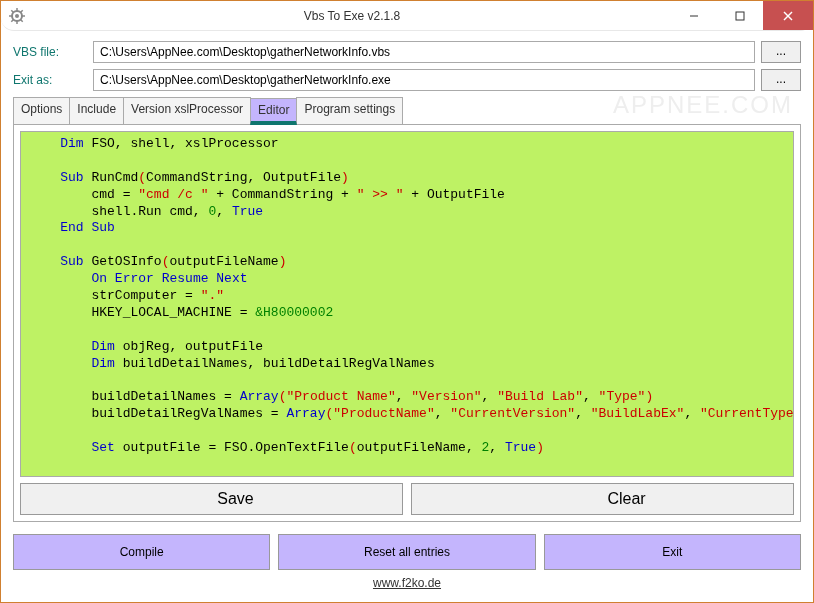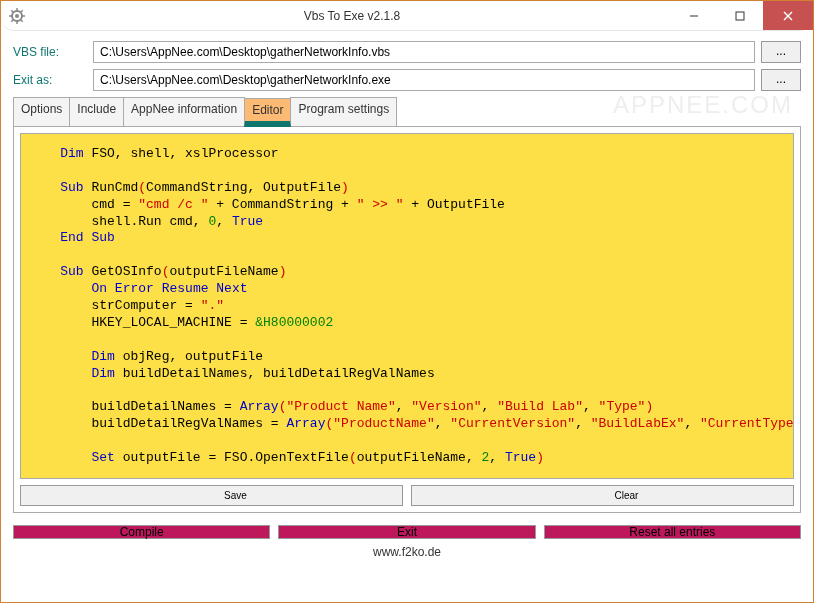--- a/index.html
+++ b/index.html
@@ -73,70 +73,71 @@
 .tab {
   padding: 4px 7px;
   border: 1px solid #aaa;
   border-bottom: none;
   background: #f4f4f4;
   margin-right: -1px;
   color: #333;
   font-size: 12px;
 }
 .tab.active {
-  background: #fdba74;
+  background: #c4b5fd;
   position: relative;
   top: 1px;
-  border-bottom: 6px solid #0f766e;
+  border-bottom: 4px solid #0f766e;
 }
 .tabpanel {
   border: 1px solid #aaa;
   padding: 6px;
   background: #fff;
 }
 .editor-box {
   border: 1px solid #aaa;
   height: 346px;
   overflow: auto;
-  background: #fde047;
-  padding: 12px 8px;
+  background: #bef264;
+  padding: 4px 8px;
   font-family: "Courier New", monospace;
   font-size: 13px;
   line-height: 1.3;
   white-space: pre;
   color: #000;
 }
 .editor-box::-webkit-scrollbar { width: 16px; height: 16px; }
 .editor-box::-webkit-scrollbar-track { background: #f0f0f0; }
 .editor-box::-webkit-scrollbar-thumb { background: #c8c8c8; border: 1px solid #aaa; }
 .k-blue { color: #0000cc; }
 .k-red  { color: #cc0000; }
 .k-grn  { color: #008000; }
 .btn-row { display: flex; gap: 8px; margin-top: 6px; }
 .btn {
   flex: 1;
-  height: 21px;
+  height: 32px;
   border: 1px solid #999;
   background: #f0f0f0;
-  font-size: 10px;
+  font-size: 16px;
   display: flex; align-items: center; justify-content: center; padding-left: 48px;
 }
 .bottom-row { display: flex; gap: 8px; padding: 6px 12px 4px; }
 .bottom-btn {
   flex: 1;
-  height: 14px;
+  height: 36px;
   border: 1px solid #999;
-  background: #be185d;
+  background: #c4b5fd;
   font-size: 12px;
   display: flex; align-items: center; justify-content: center;
 }
 .footer-link {
   text-align: center;
   font-size: 12px;
   color: #333;
+  text-decoration: underline;
   padding: 2px 0 6px;
 }
 </style>
 </head>
 <body>
 
 <div class="titlebar">
   <span class="titlebar-icon">
     <svg width="16" height="16" viewBox="0 0 16 16">
         <circle cx="8" cy="8" r="5" fill="none" stroke="#888" stroke-width="2"></circle>
@@ -184,33 +185,33 @@
     <div class="filerow-label">Exit as:</div>
     <input class="filerow-input" value="C:\Users\AppNee.com\Desktop\gatherNetworkInfo.exe" style="">
     <div class="browse-btn">...</div>
   </div>
 
   <div class="tabs-wrapper">
     <div class="watermark">APPNEE.COM</div>
     <div class="tabstrip">
       <div class="tab">Options</div>
       <div class="tab">Include</div>
-      <div class="tab">AppNee information</div>
+      <div class="tab">Version xslProcessor</div>
       <div class="tab active">Editor</div>
       <div class="tab">Program settings</div>
     </div>
     <div class="tabpanel">
       <div class="editor-box" id="editor"><div>    <span class="k-blue">Dim</span><span> FSO, shell, xslProcessor</span></div><div>&nbsp;</div><div>    <span class="k-blue">Sub</span><span> RunCmd</span><span class="k-red">(</span><span>CommandString, OutputFile</span><span class="k-red">)</span></div><div>        <span>cmd = </span><span class="k-red">"cmd /c "</span><span> + CommandString + </span><span class="k-red">" &gt;&gt; "</span><span> + OutputFile</span></div><div>        <span>shell.Run cmd, </span><span class="k-grn">0</span><span>, </span><span class="k-blue">True</span></div><div>    <span class="k-blue">End</span><span> </span><span class="k-blue">Sub</span></div><div>&nbsp;</div><div>    <span class="k-blue">Sub</span><span> GetOSInfo</span><span class="k-red">(</span><span>outputFileName</span><span class="k-red">)</span></div><div>        <span class="k-blue">On</span><span> </span><span class="k-blue">Error</span><span> </span><span class="k-blue">Resume</span><span> </span><span class="k-blue">Next</span></div><div>        <span>strComputer = </span><span class="k-red">"."</span></div><div>        <span>HKEY_LOCAL_MACHINE = </span><span class="k-grn">&amp;H80000002</span></div><div>&nbsp;</div><div>        <span class="k-blue">Dim</span><span> objReg, outputFile</span></div><div>        <span class="k-blue">Dim</span><span> buildDetailNames, buildDetailRegValNames</span></div><div>&nbsp;</div><div>        <span>buildDetailNames = </span><span class="k-blue">Array</span><span class="k-red">(</span><span class="k-red">"Product Name"</span><span>, </span><span class="k-red">"Version"</span><span>, </span><span class="k-red">"Build Lab"</span><span>, </span><span class="k-red">"Type"</span><span class="k-red">)</span></div><div>        <span>buildDetailRegValNames = </span><span class="k-blue">Array</span><span class="k-red">(</span><span class="k-red">"ProductName"</span><span>, </span><span class="k-red">"CurrentVersion"</span><span>, </span><span class="k-red">"BuildLabEx"</span><span>, </span><span class="k-red">"CurrentType"</span></div><div>&nbsp;</div><div>        <span class="k-blue">Set</span><span> outputFile = FSO.OpenTextFile</span><span class="k-red">(</span><span>outputFileName, </span><span class="k-grn">2</span><span>, </span><span class="k-blue">True</span><span class="k-red">)</span></div><div>&nbsp;</div><div>        <span class="k-blue">Set</span><span> objReg = GetObject</span><span class="k-red">(</span><span class="k-red">"winmgmts:{impersonationLevel=impersonate}!\\"</span><span> </span><span class="k-red">&amp;</span><span>_</span></div></div>
       <div class="btn-row">
         <div class="btn">Save</div>
         <div class="btn">Clear</div>
       </div>
     </div>
   </div>
 </div>
 
 <div class="bottom-row">
   <div class="bottom-btn">Compile</div>
+  <div class="bottom-btn">Reset all entries</div>
   <div class="bottom-btn">Exit</div>
-  <div class="bottom-btn">Reset all entries</div>
 </div>
 
 <div class="footer-link">www.f2ko.de</div>
 
 </body></html>

